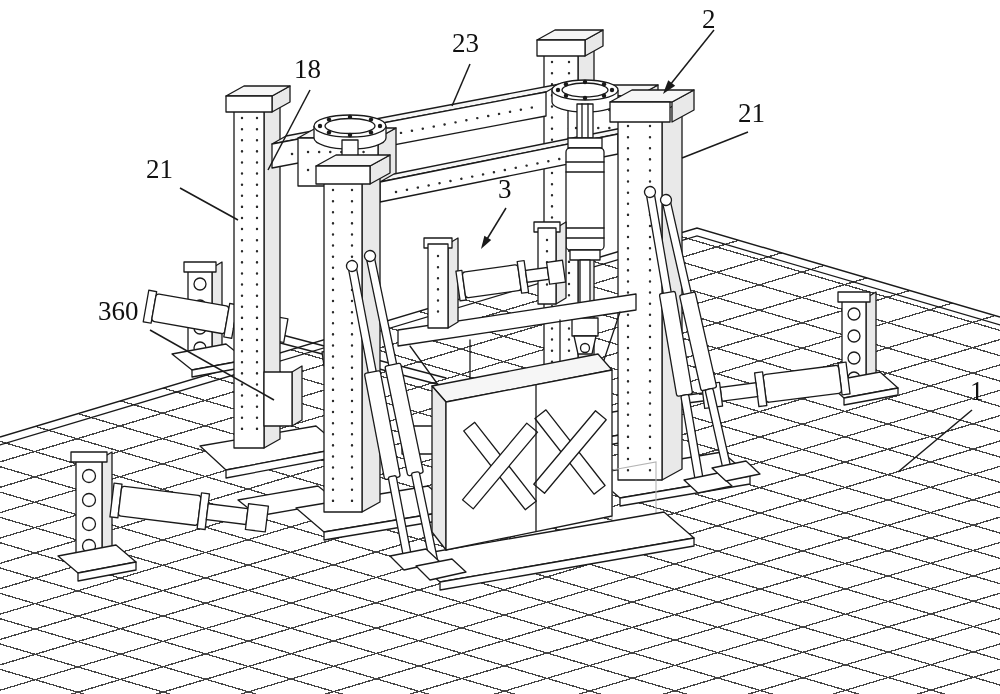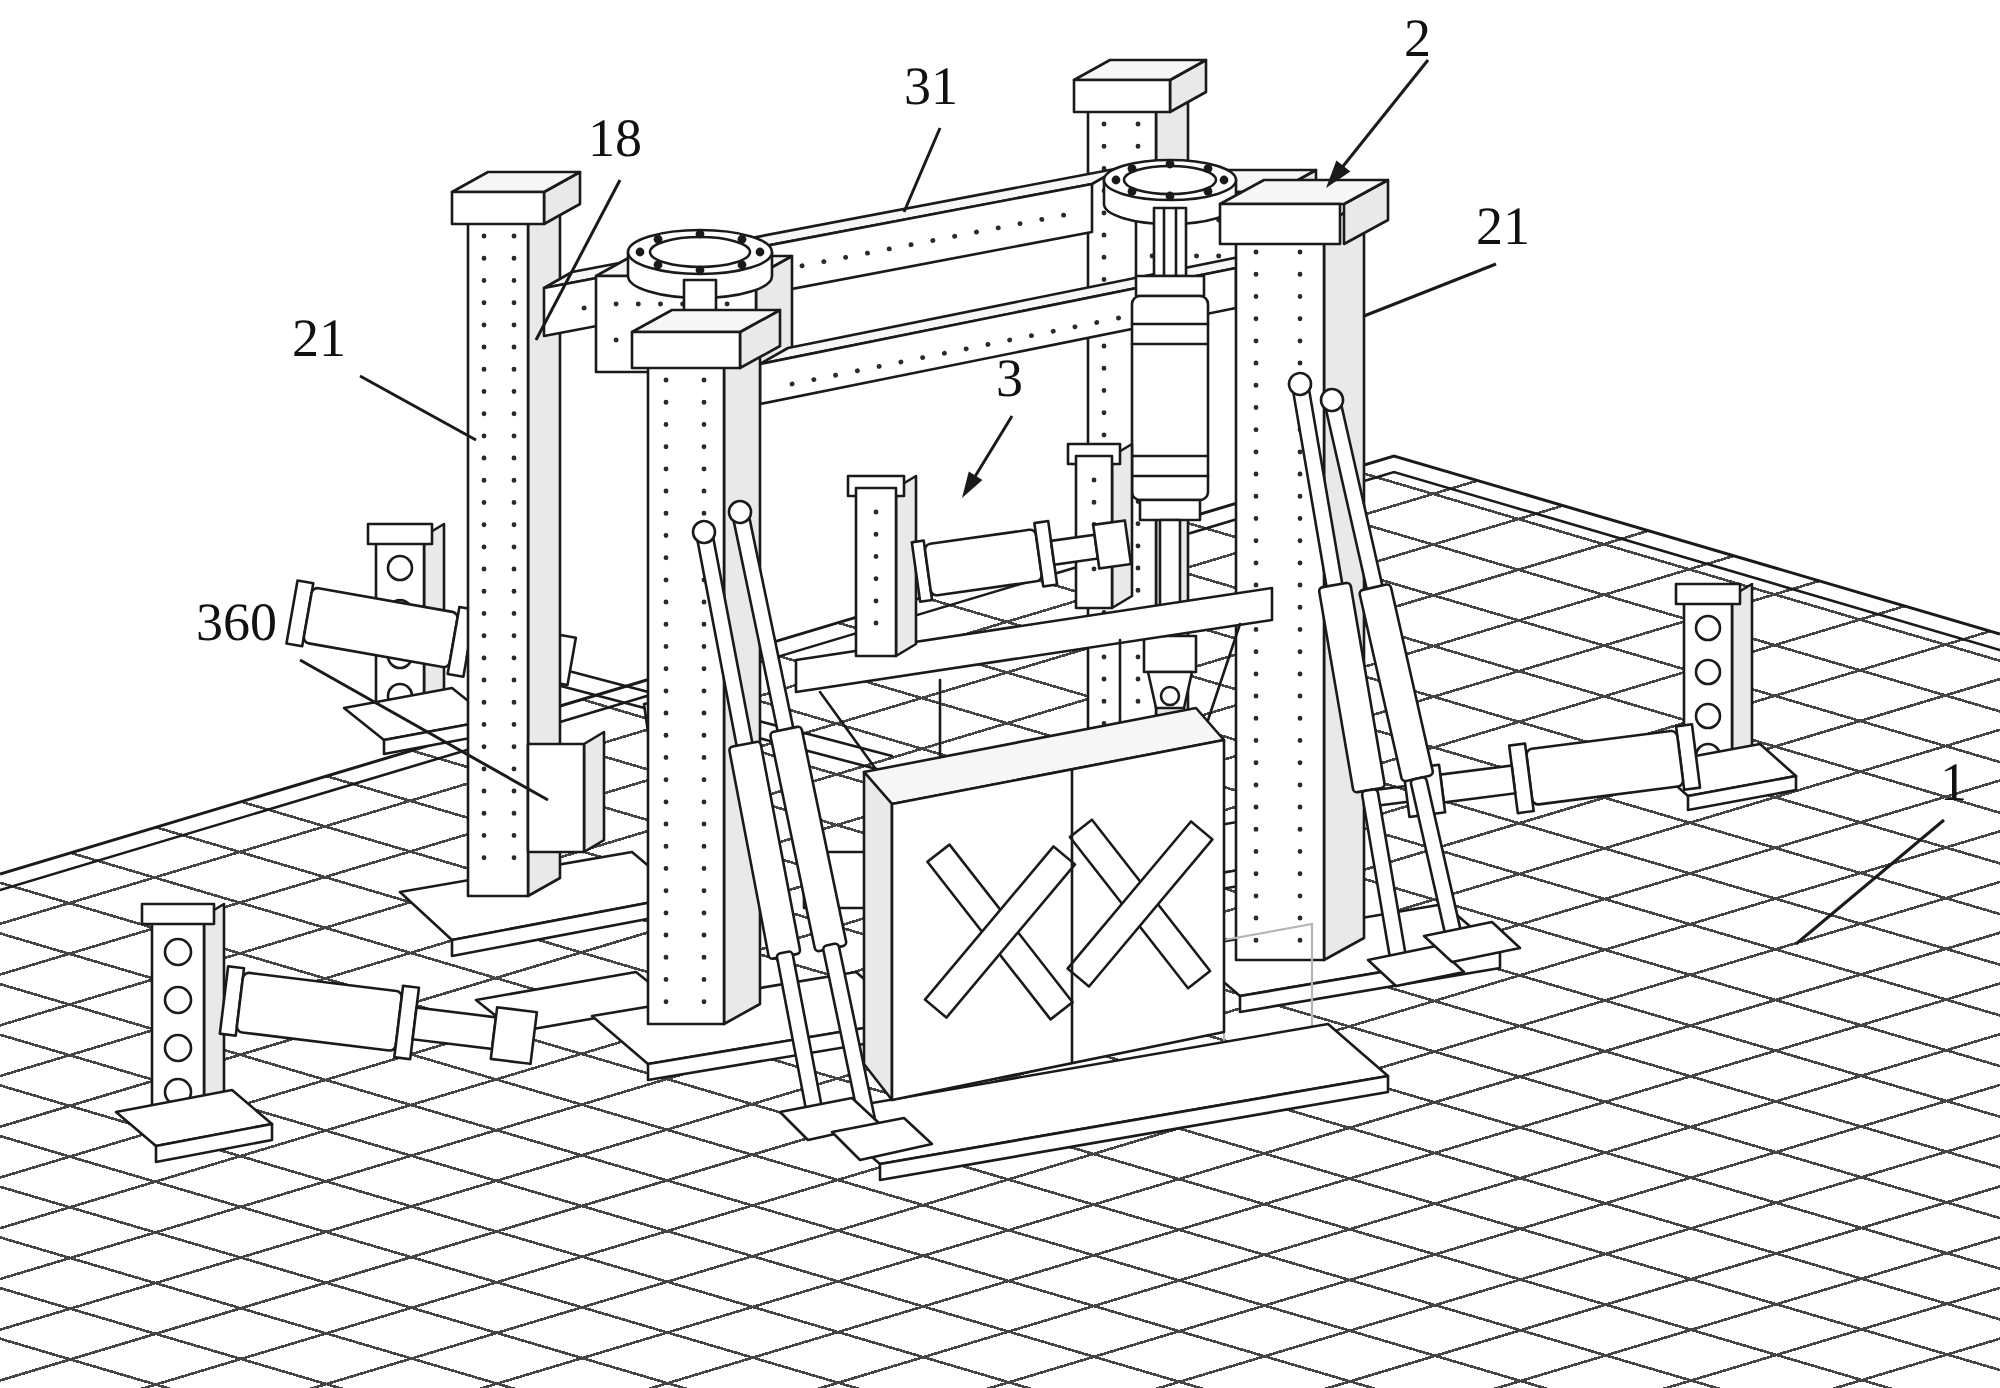--- a/index.html
+++ b/index.html
@@ -346,21 +346,21 @@
       <line class="ld" x1="470" y1="64" x2="452" y2="106"></line>
       <line class="ld" x1="310" y1="90" x2="268" y2="170"></line>
       <line class="ld" x1="180" y1="188" x2="238" y2="220"></line>
       <line class="ld" x1="748" y1="132" x2="682" y2="158"></line>
       <line class="ld" x1="150" y1="330" x2="274" y2="400"></line>
       <line class="ld" x1="972" y1="410" x2="898" y2="472"></line>
     </g>
   </svg>
 
   <div class="callout" style="left:702px;top:6px">2</div>
-  <div class="callout" style="left:452px;top:30px">31</div>
+  <div class="callout" style="left:452px;top:30px">23</div>
   <div class="callout" style="left:294px;top:56px">18</div>
   <div class="callout" style="left:146px;top:156px">21</div>
   <div class="callout" style="left:738px;top:100px">21</div>
   <div class="callout" style="left:98px;top:298px">360</div>
   <div class="callout" style="left:498px;top:176px">3</div>
   <div class="callout" style="left:970px;top:378px">1</div>
 
 </div>
 
 </body></html>

